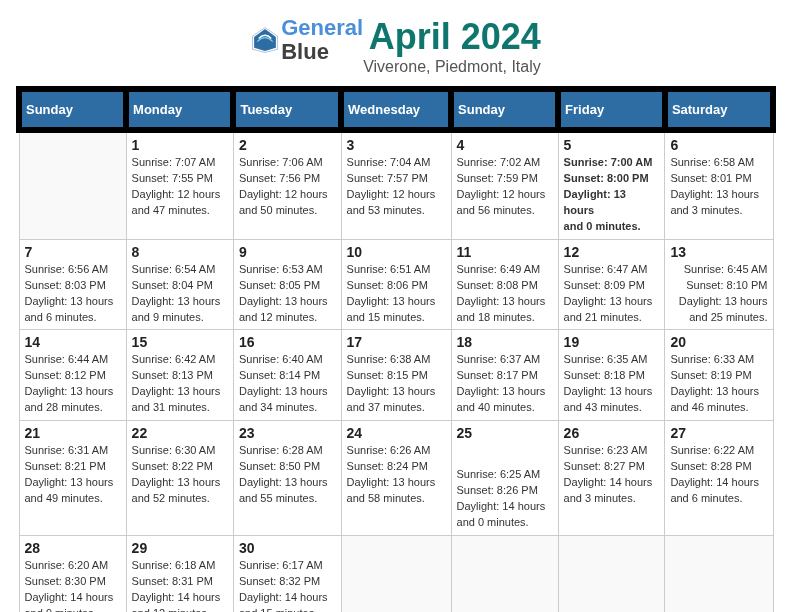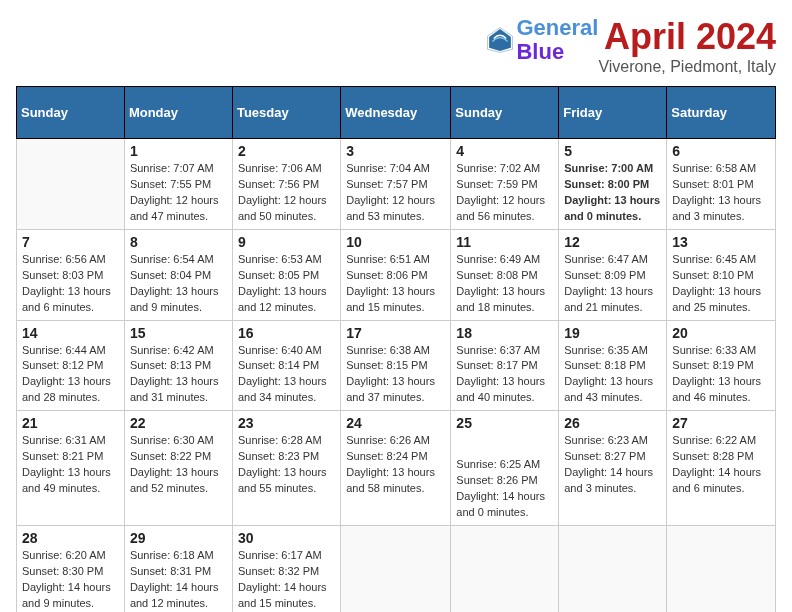--- a/index.html
+++ b/index.html
@@ -5,21 +5,21 @@
     * { box-sizing: border-box; margin: 0; padding: 0; }
     body {
       font-family: Arial, sans-serif;
       background: #fff;
       width: 792px;
       min-height: 612px;
       padding: 16px;
     }
     .header-area {
       display: flex;
-      justify-content: flex-end;
+      justify-content: center;
       align-items: flex-start;
       margin-bottom: 10px;
     }
     .logo {
       display: flex;
       align-items: center;
     }
     .logo-text {
       font-size: 22px;
       font-weight: bold;
@@ -33,39 +33,39 @@
       width: 28px;
       height: 28px;
       margin-right: 2px;
     }
     .title-area {
       text-align: right;
     }
     .month-title {
       font-size: 36px;
       font-weight: bold;
-      color: #b91c1c;
+      color: #0f766e;
     }
     .subtitle {
       font-size: 16px;
       color: #555;
     }
     table {
       width: 100%;
       border-collapse: collapse;
       font-size: 11px;
     }
     thead tr th {
       background: #2e6da4;
       color: #fff;
-      padding: 18px 4px;
+      padding: 10px 4px;
       text-align: left;
       font-size: 13px;
       font-weight: bold;
-      border: 1px solid #000000;
+      border: 6px solid #000000;
     }
     tbody tr td {
       border: 1px solid #ccc;
       padding: 4px 5px;
       vertical-align: top;
       height: 80px;
       width: 113px;
     }
     tbody tr td.empty {
       background: #f9f9f9;
@@ -90,21 +90,21 @@
   <div class="logo">
     <svg class="logo-icon" viewBox="0 0 36 36">
       <polygon points="18,4 32,14 32,28 18,32 4,28 4,14" fill="#2e6da4"></polygon>
       <polygon points="18,2 34,13 34,30 18,34 2,30 2,13" fill="none" stroke="#2e6da4" stroke-width="0.5"></polygon>
       <path d="M10,16 Q18,8 26,16" fill="none" stroke="#fff" stroke-width="2"></path>
       <path d="M8,20 Q18,10 28,20" fill="none" stroke="#7ec8e3" stroke-width="1.5"></path>
     </svg>
     <div>
       <div class="logo-text">
         <span>General</span><br>
-        <span style="color:#6d28d9;margin-top:32px;">Blue</span>
+        <span style="color:#404040;margin-top:32px;">Blue</span>
       </div>
     </div>
   </div>
   <div class="title-area">
     <div class="month-title">April 2024</div>
     <div class="subtitle">Viverone, Piedmont, Italy</div>
   </div>
 </div>
 
 <table>
@@ -203,21 +203,21 @@
         </td>
         <td>
           <span class="day-number">12</span>
           <div class="day-info" style="white-space: pre-line;">Sunrise: 6:47 AM
 Sunset: 8:09 PM
 Daylight: 13 hours
 and 21 minutes.</div>
         </td>
         <td>
           <span class="day-number">13</span>
-          <div class="day-info" style="white-space: pre-line;">Sunrise: 6:45 AM
+          <div class="day-info" style="white-space: pre-line; text-align: right;">Sunrise: 6:45 AM
 Sunset: 8:10 PM
 Daylight: 13 hours
 and 25 minutes.</div>
         </td>
       </tr>
       <tr>
         <td>
           <span class="day-number">14</span>
           <div class="day-info" style="white-space: pre-line;">Sunrise: 6:44 AM
 Sunset: 8:12 PM
@@ -278,21 +278,21 @@
         <td>
           <span class="day-number">22</span>
           <div class="day-info" style="white-space: pre-line;">Sunrise: 6:30 AM
 Sunset: 8:22 PM
 Daylight: 13 hours
 and 52 minutes.</div>
         </td>
         <td>
           <span class="day-number">23</span>
           <div class="day-info" style="white-space: pre-line;">Sunrise: 6:28 AM
-Sunset: 8:23 PM
+Sunset: 8:50 PM
 Daylight: 13 hours
 and 55 minutes.</div>
         </td>
         <td>
           <span class="day-number">24</span>
           <div class="day-info" style="white-space: pre-line;">Sunrise: 6:26 AM
 Sunset: 8:24 PM
 Daylight: 13 hours
 and 58 minutes.</div>
         </td>

